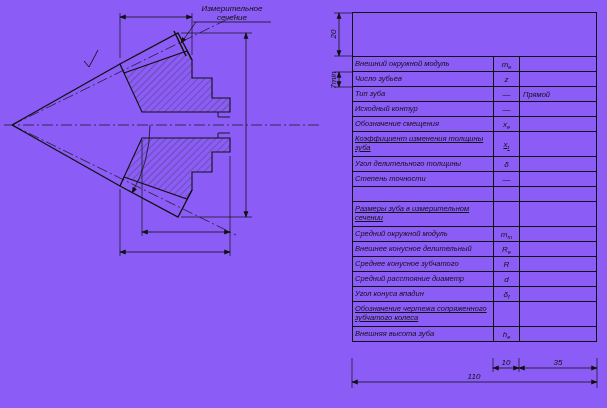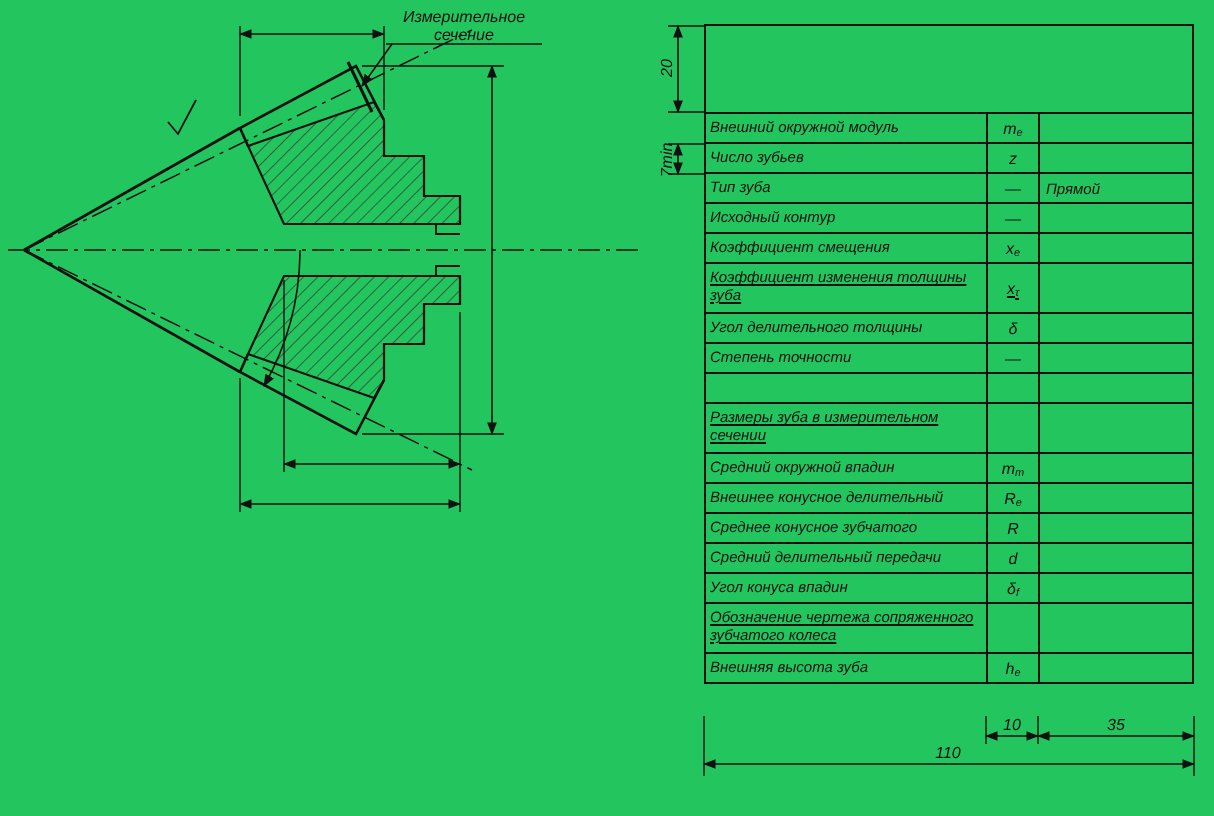--- a/index.html
+++ b/index.html
@@ -1,18 +1,18 @@
 <!DOCTYPE html>
 <html><head>
 <meta charset="utf-8">
 <style>
   * { margin:0; padding:0; box-sizing:border-box; }
   html,body { background:#ffffff; }
   body { font-family:"Liberation Sans",sans-serif; color:#111; }
-  .canvas { position:relative; width:607px; height:408px; background:#22c55e; overflow:hidden; }
+  .canvas { position:relative; width:607px; height:408px; background:#8b5cf6; overflow:hidden; }
 
   
   .drawing { position:absolute; left:0; top:0; }
   .ol  { stroke:#111; stroke-width:1.3; fill:none; stroke-linejoin:miter; }
   .body{ stroke:#111; stroke-width:1.1; fill:url(#hatch); }
   .tl  { stroke:#111; stroke-width:0.9; fill:none; }
   .cl  { stroke:#111; stroke-width:0.7; fill:none; stroke-dasharray:11 3 2 3; }
   .dl  { stroke:#111; stroke-width:0.8; fill:none; }
   .xl  { stroke:#111; stroke-width:0.7; fill:none; }
   .ms  { stroke:#111; stroke-width:1.5; fill:none; }
@@ -129,21 +129,21 @@
     </div>
     <div class="trow rs">
       <div class="c-name">Исходный контур</div>
       <div class="c-sym">
           <span>—</span>
           <span class="sym-sub"></span>
         </div>
       <div class="c-val"></div>
     </div>
     <div class="trow rs">
-      <div class="c-name">Коэффициент смещения</div>
+      <div class="c-name">Обозначение смещения</div>
       <div class="c-sym">
           <span>x</span>
           <span class="sym-sub">e</span>
         </div>
       <div class="c-val"></div>
     </div>
     <div class="trow rd">
       <div class="c-name">Коэффициент изменения толщины зуба</div>
       <div class="c-sym">
           <span>x</span>
@@ -177,21 +177,21 @@
     </div>
     <div class="trow rd">
       <div class="c-name">Размеры зуба в измерительном сечении</div>
       <div class="c-sym">
           <span></span>
           <span class="sym-sub"></span>
         </div>
       <div class="c-val"></div>
     </div>
     <div class="trow rs">
-      <div class="c-name">Средний окружной впадин</div>
+      <div class="c-name">Средний окружной модуль</div>
       <div class="c-sym">
           <span>m</span>
           <span class="sym-sub">m</span>
         </div>
       <div class="c-val"></div>
     </div>
     <div class="trow rs">
       <div class="c-name">Внешнее конусное делительный</div>
       <div class="c-sym">
           <span>R</span>
@@ -201,21 +201,21 @@
     </div>
     <div class="trow rs">
       <div class="c-name">Среднее конусное зубчатого</div>
       <div class="c-sym">
           <span>R</span>
           <span class="sym-sub"></span>
         </div>
       <div class="c-val"></div>
     </div>
     <div class="trow rs">
-      <div class="c-name">Средний делительный передачи</div>
+      <div class="c-name">Средний расстояние диаметр</div>
       <div class="c-sym">
           <span>d</span>
           <span class="sym-sub"></span>
         </div>
       <div class="c-val"></div>
     </div>
     <div class="trow rs">
       <div class="c-name">Угол конуса впадин</div>
       <div class="c-sym">
           <span>δ</span>

